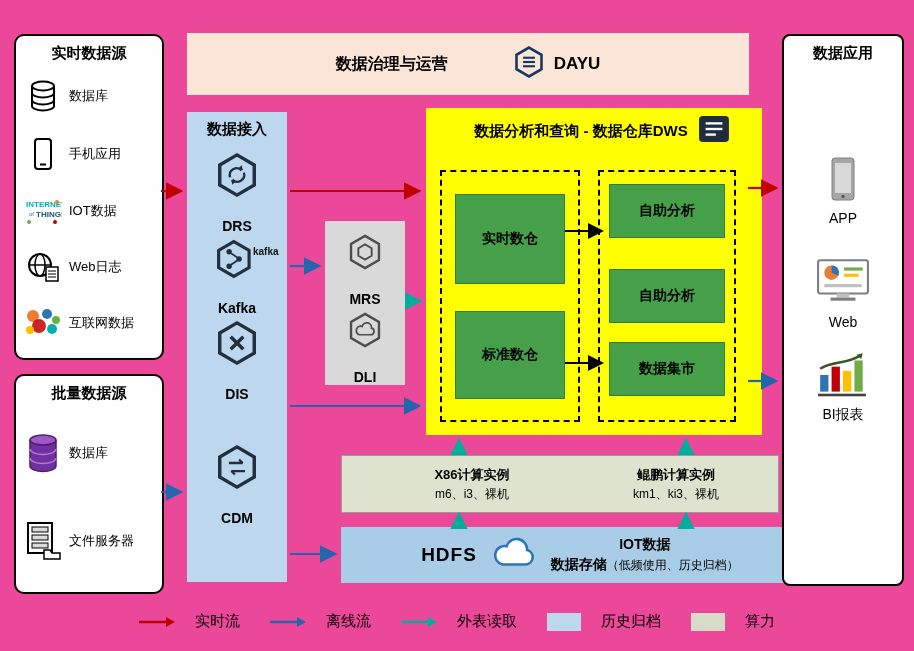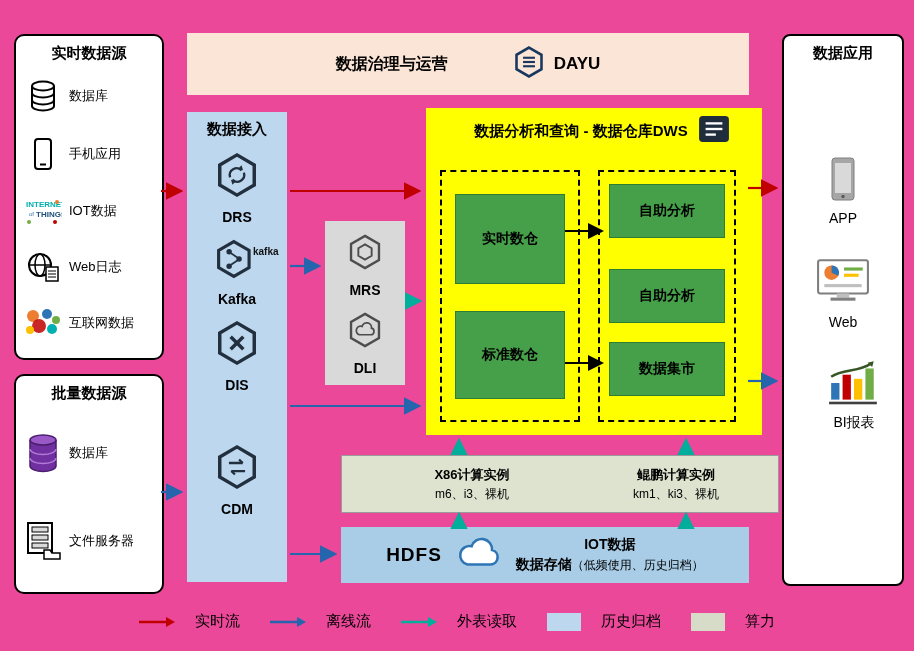--- a/index.html
+++ b/index.html
@@ -10,40 +10,40 @@
   
   .panel{position:absolute;border:2px solid #000;border-radius:10px;background:#fff;}
   .panel-title{font-weight:bold;font-size:15px;text-align:center;padding-top:8px;}
   .panel-items{position:absolute;top:32px;bottom:8px;left:8px;right:6px;display:flex;flex-direction:column;justify-content:space-around;}
   .row-item{display:flex;align-items:center;gap:7px;}
   .row-item .ic{flex:0 0 38px;display:flex;justify-content:center;}
   .lbl{font-size:13px;}
   
   .ingestion{position:absolute;left:187px;top:112px;width:100px;height:470px;background:#BDD7EE;}
   .ing-group{position:absolute;left:0;width:100%;text-align:center;}
-  .hexlabel{font-weight:bold;font-size:14px;margin-top:7px;}
+  .hexlabel{font-weight:bold;font-size:14px;margin-top:16px;}
   .kafka-word{position:absolute;left:66px;top:8px;font-size:10px;font-weight:bold;color:#111;}
   
   .graybox{position:absolute;left:325px;top:221px;width:80px;height:164px;background:#D9D9D9;}
   
   .banner{position:absolute;left:187px;top:33px;width:562px;height:62px;background:#FBE5D6;display:flex;align-items:center;justify-content:center;gap:64px;}
   .banner-title{font-weight:bold;font-size:16px;}
   .brand{display:flex;align-items:center;gap:8px;font-weight:bold;font-size:17px;}
   
   .dws{position:absolute;left:426px;top:108px;width:320px;height:327px;background:#FFFF00;padding-left:16px;}
   .dws-titlebar{display:flex;align-items:center;justify-content:center;gap:10px;height:46px;}
   .dws-title{font-weight:bold;font-size:15px;}
   .dashed{position:absolute;border:2px dashed #000;}
   .green-box{position:absolute;background:#46A049;border:1.5px solid #2F7D32;display:flex;align-items:center;justify-content:center;font-weight:bold;font-size:14px;color:#000;}
   
   .instances{position:absolute;left:341px;top:455px;width:408px;height:56px;background:#DDE3CE;border:1px solid #9a9a9a;display:flex;padding-left:28px;}
   .inst{flex:1;display:flex;flex-direction:column;align-items:center;justify-content:center;}
   .inst-title{font-weight:bold;font-size:13px;}
   .inst-sub{font-size:12px;margin-top:2px;}
-  .hdfs{position:absolute;left:341px;top:527px;width:408px;height:56px;background:#A9CDE6;display:flex;align-items:center;justify-content:center;gap:14px;}
+  .hdfs{position:absolute;left:341px;top:527px;width:408px;height:56px;background:#A9CDE6;display:flex;align-items:center;justify-content:center;gap:14px;padding-left:35px;}
   .hdfs-label{font-weight:bold;font-size:19px;letter-spacing:1px;}
   .obs-block{text-align:center;line-height:1.25;}
   .obs-l1{font-weight:bold;font-size:14px;}
   .obs-l2b{font-weight:bold;font-size:14px;}
   .obs-note{font-size:12px;}
   
   .apps{position:absolute;left:782px;top:34px;width:118px;height:548px;border:2px solid #000;border-radius:8px;background:#fff;}
   .app-group{position:absolute;left:0;width:100%;text-align:center;}
   .app-label{font-size:14px;margin-top:4px;}
   
@@ -308,21 +308,21 @@
             <path d="M15 14 L15 7 A7 7 0 0 1 21.5 17 Z" fill="#2e75b6"></path>
             <rect x="27" y="9" width="18" height="3" fill="#70ad47"></rect>
             <rect x="27" y="15" width="14" height="3" fill="#ffc000"></rect>
             <rect x="8" y="25" width="36" height="3" fill="#bfbfbf"></rect>
             <rect x="20" y="34" width="12" height="4" fill="#bfbfbf"></rect>
             <rect x="14" y="38" width="24" height="3" fill="#7f7f7f"></rect>
           </svg>
       </span>
       <div class="app-label">Web</div>
     </div>
-    <div class="app-group" style="top:324px;padding-left:11px;">
+    <div class="app-group" style="top:316px;">
       <span>
         <svg width="54" height="46" viewBox="0 0 52 44">
             <rect x="4" y="22" width="8" height="16" fill="#2e75b6"></rect>
             <rect x="15" y="14" width="8" height="24" fill="#c00000"></rect>
             <rect x="26" y="18" width="8" height="20" fill="#ffc000"></rect>
             <rect x="37" y="8" width="8" height="30" fill="#70ad47"></rect>
             <path d="M4 16 C16 8 30 12 43 3" fill="none" stroke="#375623" stroke-width="2.5"></path>
             <path d="M45 1 l-6 1.5 4.5 4z" fill="#375623"></path>
             <rect x="2" y="40" width="46" height="2.5" fill="#404040"></rect>
           </svg>

